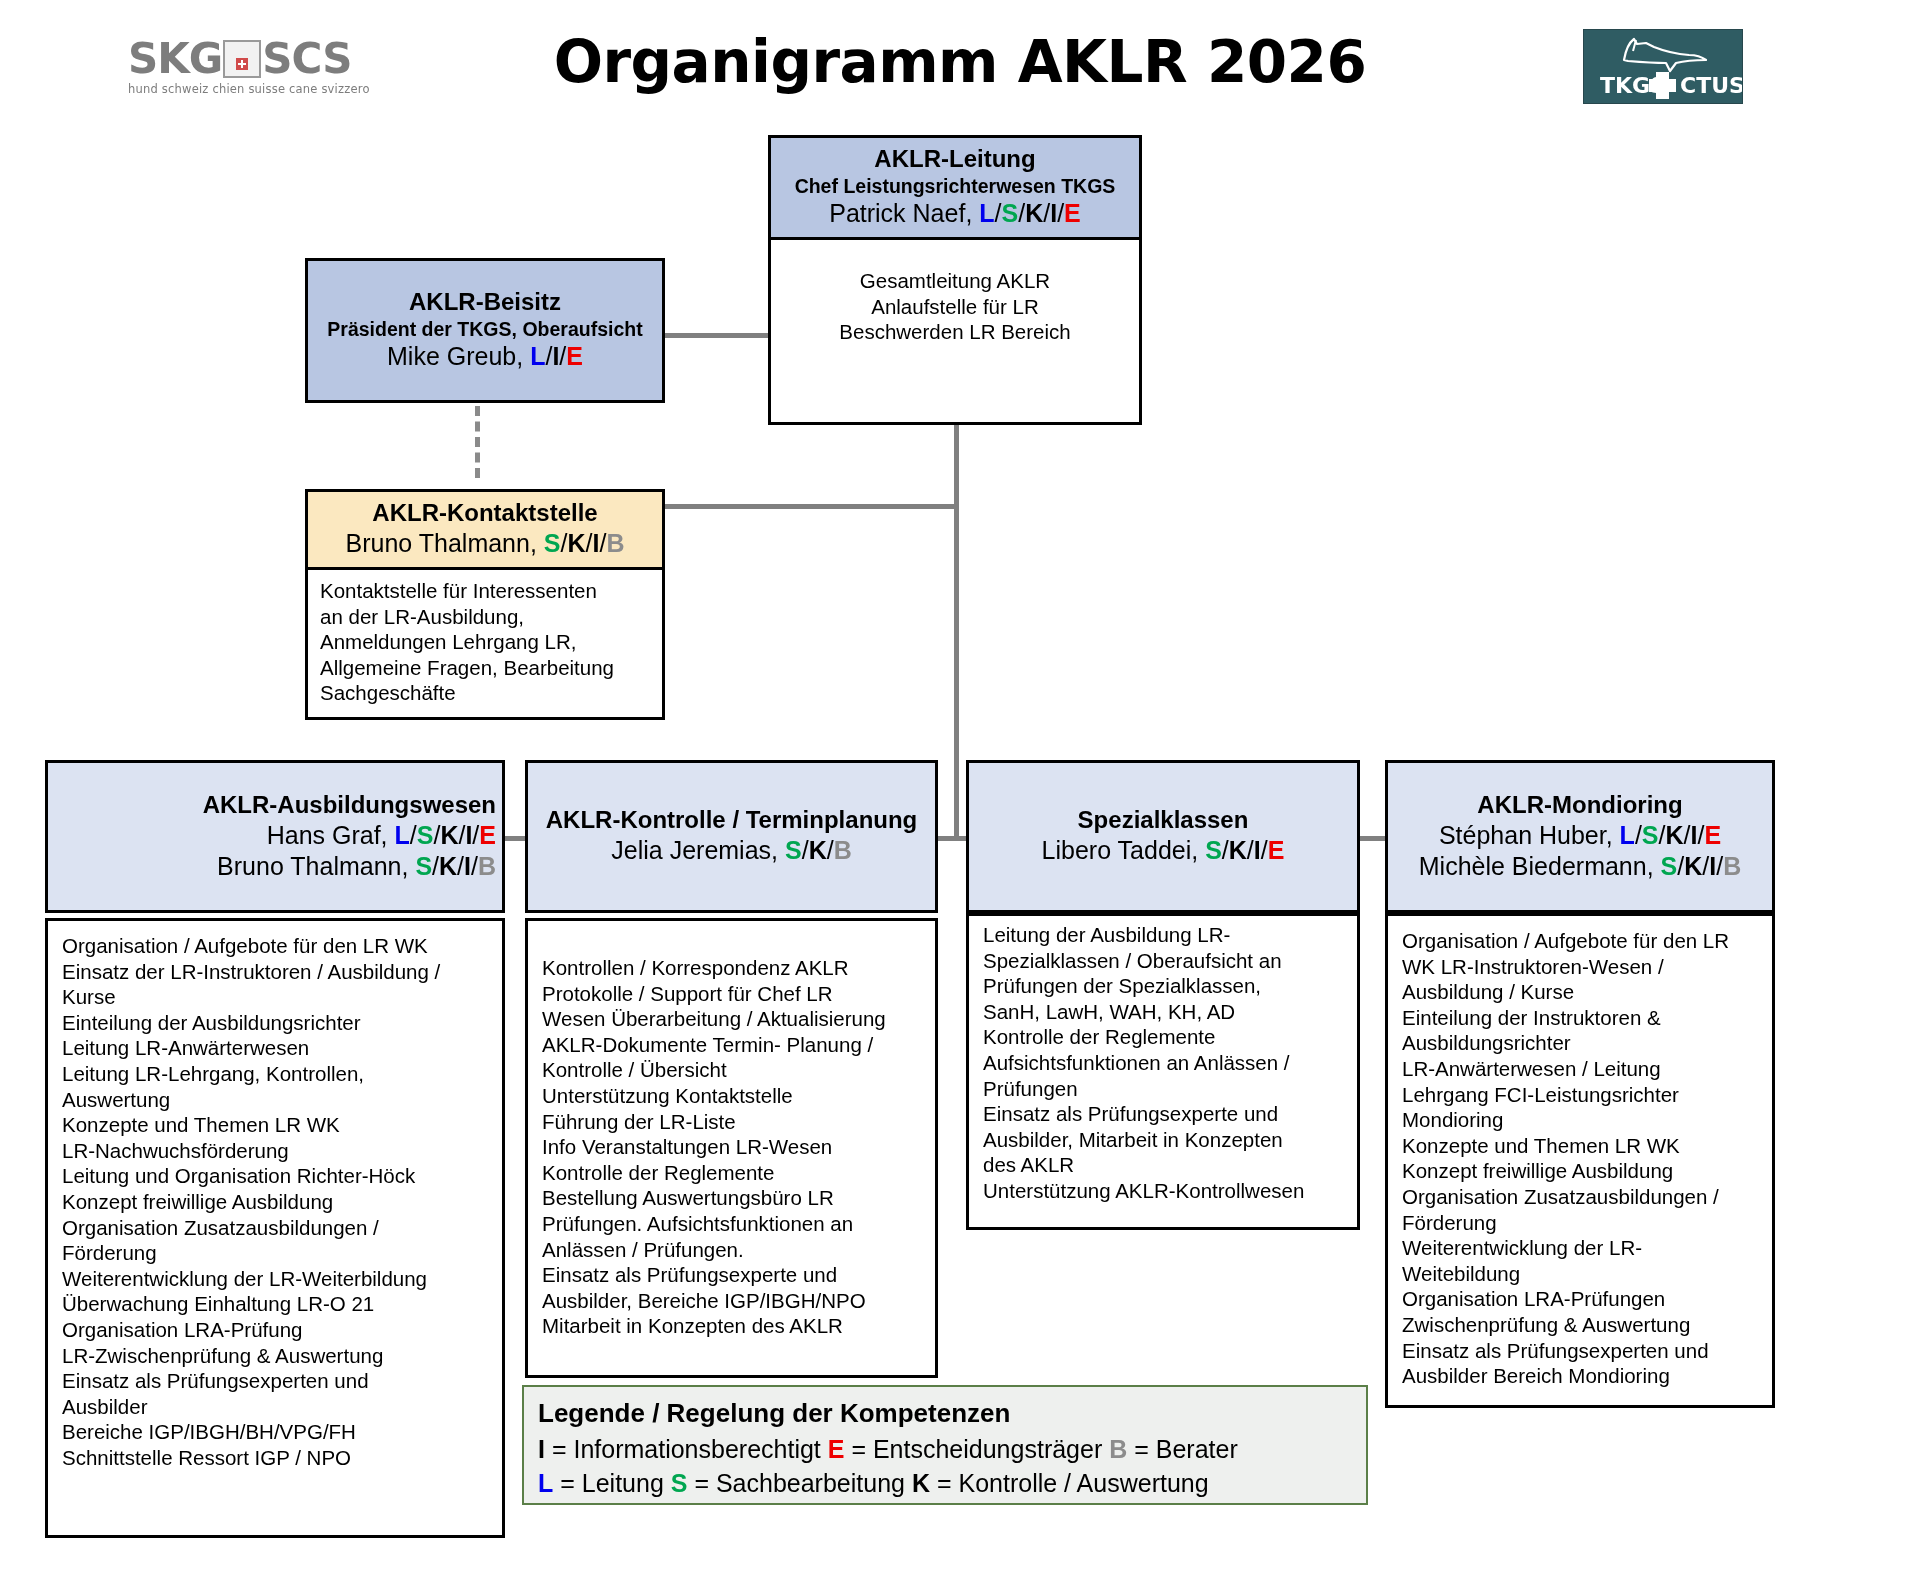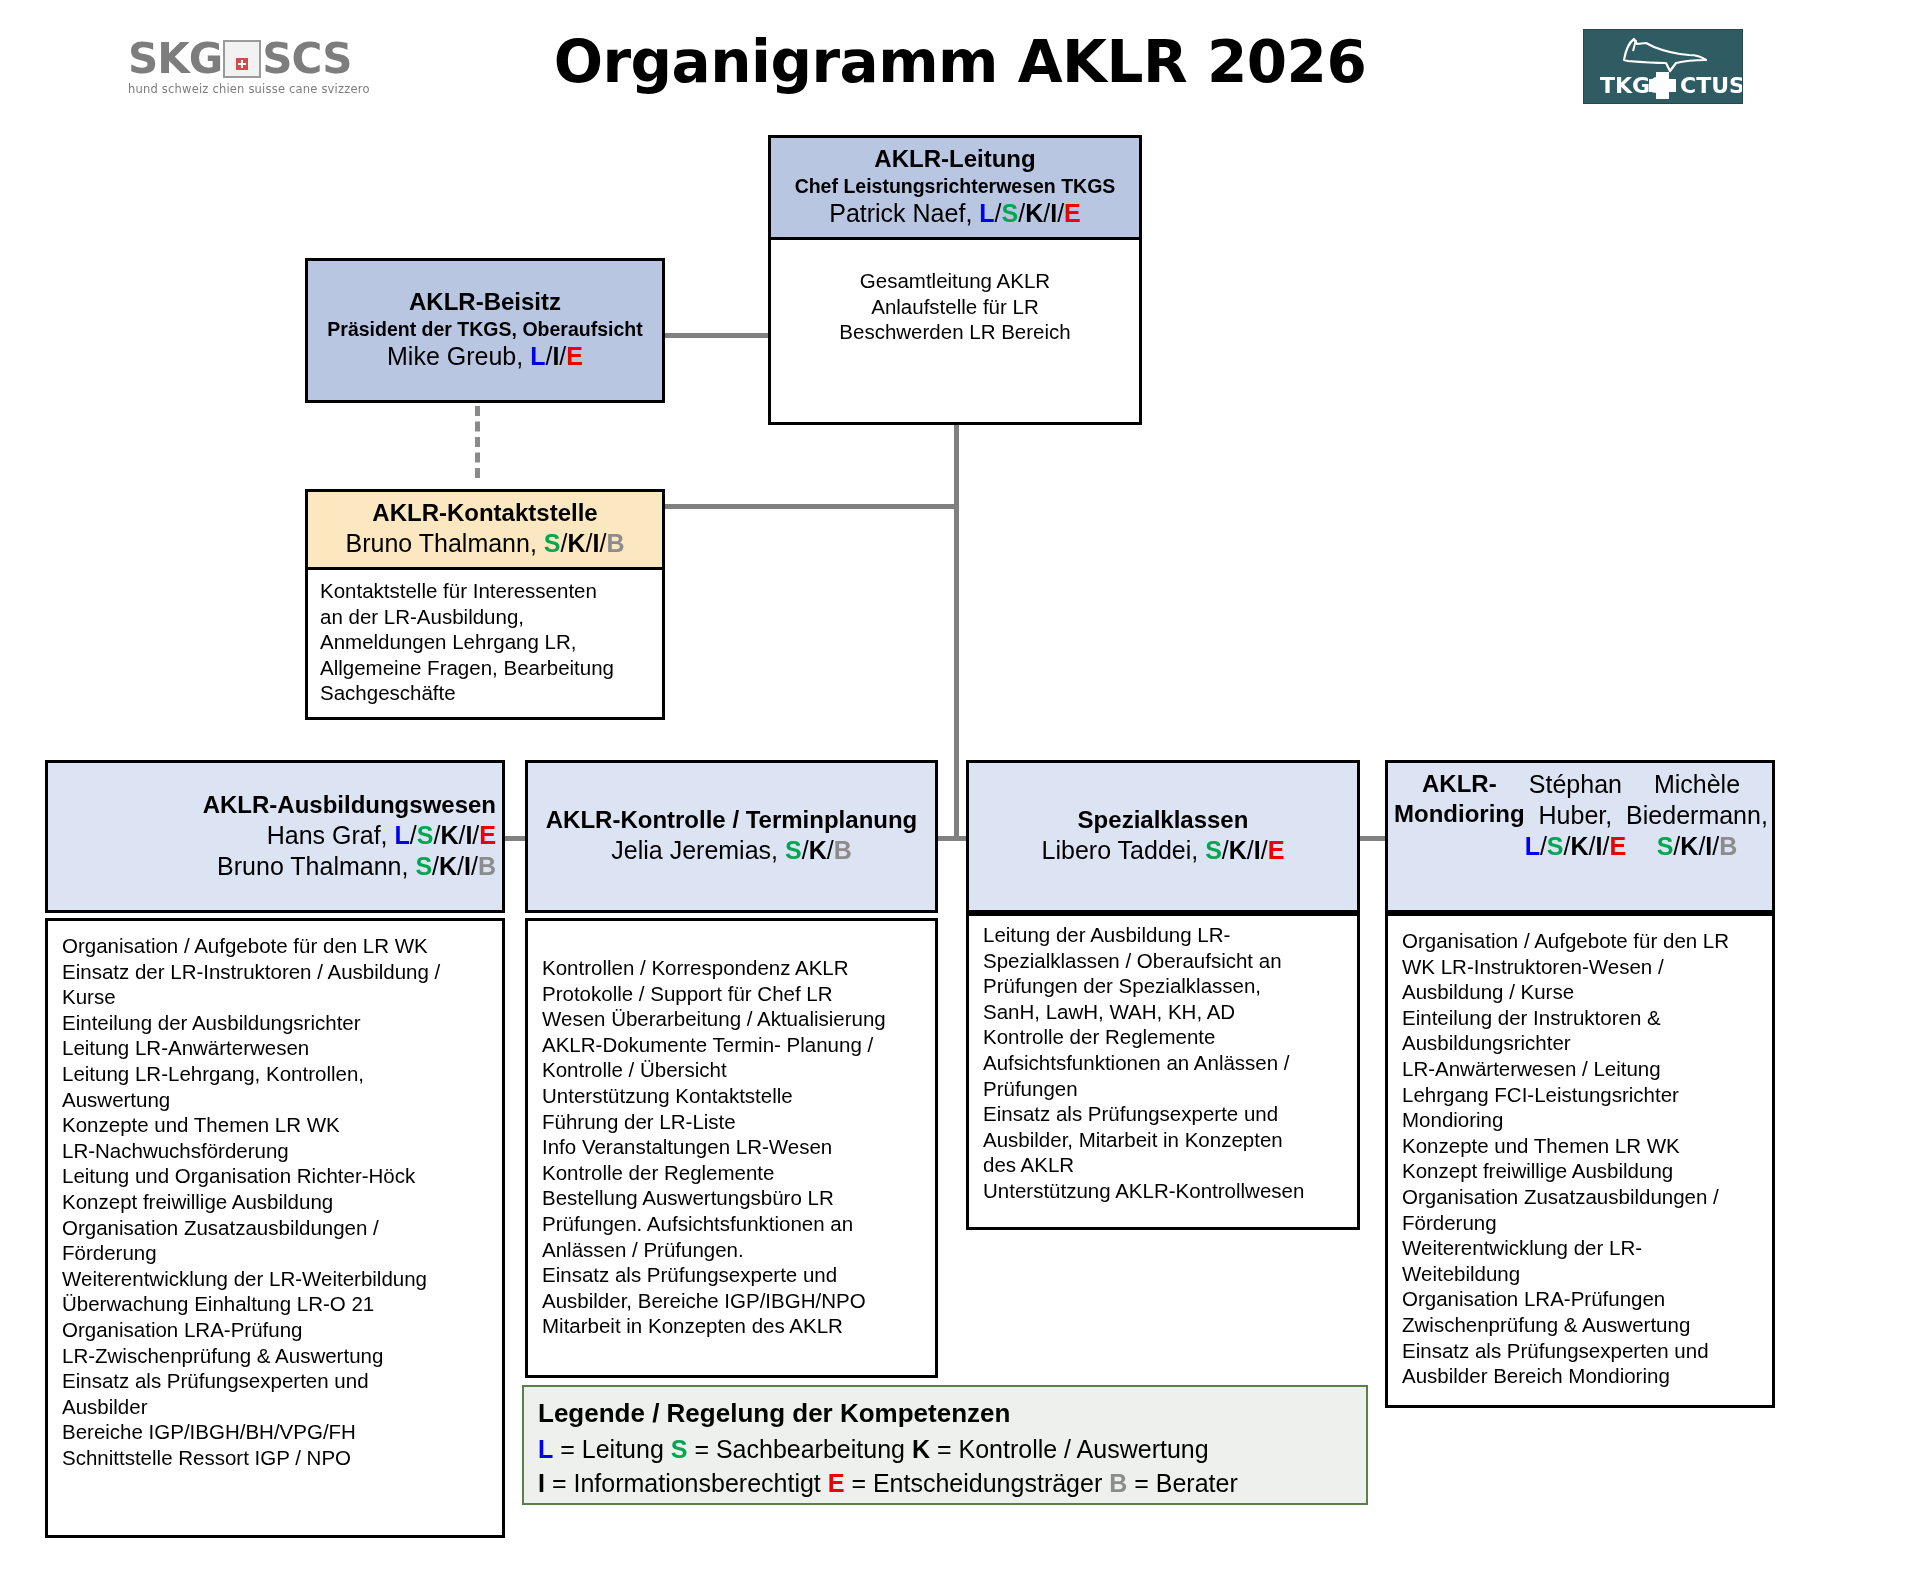--- a/index.html
+++ b/index.html
@@ -287,21 +287,21 @@
       <span class="bodyline">Aufsichtsfunktionen an Anlässen /</span>
       <span class="bodyline">Prüfungen</span>
       <span class="bodyline">Einsatz als Prüfungsexperte und</span>
       <span class="bodyline">Ausbilder, Mitarbeit in Konzepten</span>
       <span class="bodyline">des AKLR</span>
       <span class="bodyline">Unterstützung AKLR-Kontrollwesen</span>
     </div>
 </div>
 
 <div class="box lightblue" style="left:1385px; top:760px; width:390px; height:153px;">
-  <div class="head" style="border-bottom:none; height:100%; display:flex; ">
+  <div class="head" style="border-bottom:none; height:100%; display:flex; flex-direction:column; justify-content:center;">
     <div class="title-line bold">AKLR-Mondioring</div>
     <div class="name-line">
       <span>Stéphan Huber,</span>
       <span><span class="c-L">L</span><span class="sep">/</span><span class="c-S">S</span><span class="sep">/</span><span class="c-K">K</span><span class="sep">/</span><span class="c-I">I</span><span class="sep">/</span><span class="c-E">E</span></span>
     </div>
     <div class="name-line">
       <span>Michèle Biedermann,</span>
       <span><span class="c-S">S</span><span class="sep">/</span><span class="c-K">K</span><span class="sep">/</span><span class="c-I">I</span><span class="sep">/</span><span class="c-B">B</span></span>
     </div>
   </div>
@@ -324,15 +324,15 @@
       <span class="bodyline">Weitebildung</span>
       <span class="bodyline">Organisation LRA-Prüfungen</span>
       <span class="bodyline">Zwischenprüfung &amp; Auswertung</span>
       <span class="bodyline">Einsatz als Prüfungsexperten und</span>
       <span class="bodyline">Ausbilder Bereich Mondioring</span>
     </div>
 </div>
 
 <div id="legend" style="left:522px; top:1385px; width:846px; height:120px;">
   <div class="lg-title">Legende / Regelung der Kompetenzen</div>
+  <div class="lg-row"><span class="c-I">I</span><span> = Informationsberechtigt </span><span class="c-E">E</span><span> = Entscheidungsträger </span><span class="c-B">B</span><span> = Berater</span></div>
   <div class="lg-row"><span class="c-L">L</span><span> = Leitung </span><span class="c-S">S</span><span> = Sachbearbeitung </span><span class="c-K">K</span><span> = Kontrolle / Auswertung</span></div>
-  <div class="lg-row"><span class="c-I">I</span><span> = Informationsberechtigt </span><span class="c-E">E</span><span> = Entscheidungsträger </span><span class="c-B">B</span><span> = Berater</span></div>
 </div>
 
 </body></html>

